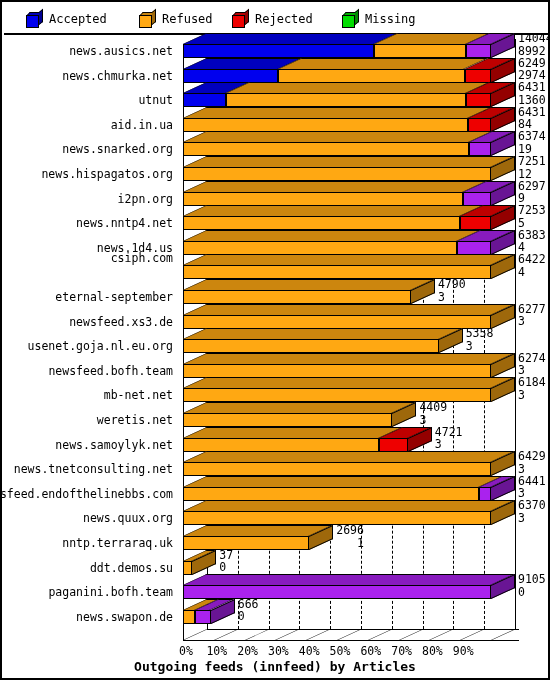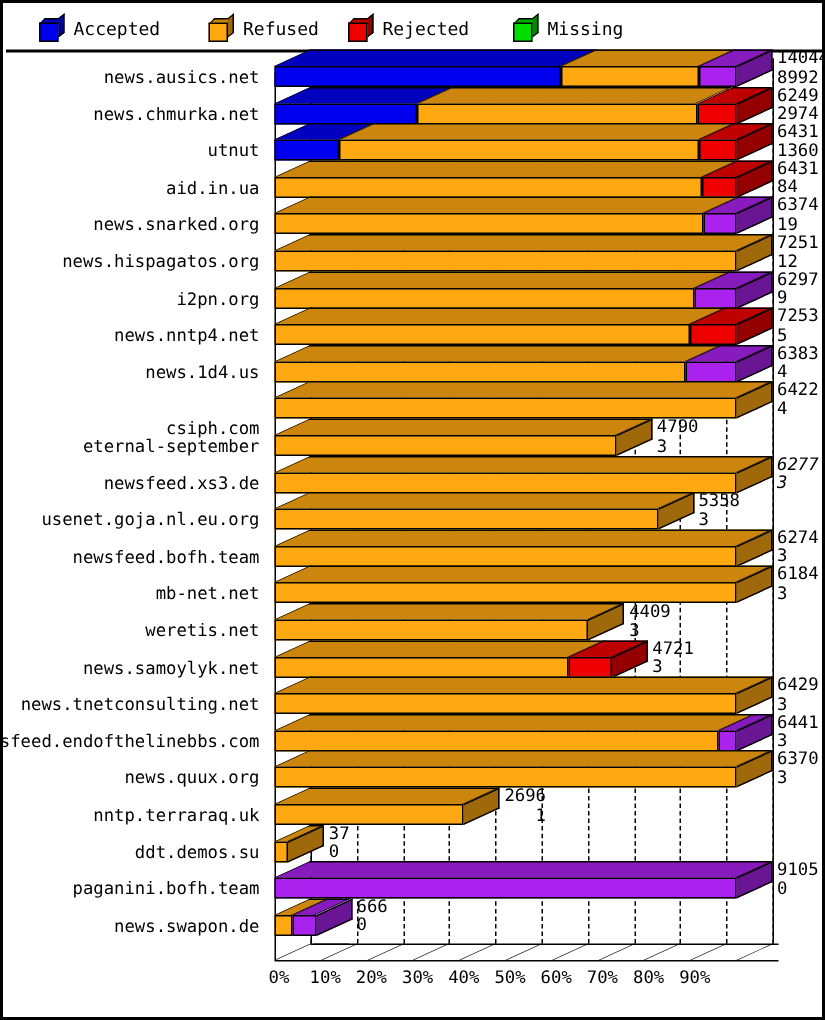--- a/index.html
+++ b/index.html
@@ -215,21 +215,21 @@
     <div id="ylabels">
         <div class="ylabel" style="top: 10px;">news.ausics.net</div>
         <div class="ylabel" style="top: 34.6px;">news.chmurka.net</div>
         <div class="ylabel" style="top: 59.2px;">utnut</div>
         <div class="ylabel" style="top: 83.8px;">aid.in.ua</div>
         <div class="ylabel" style="top: 108.4px;">news.snarked.org</div>
         <div class="ylabel" style="top: 133px;">news.hispagatos.org</div>
         <div class="ylabel" style="top: 157.6px;">i2pn.org</div>
         <div class="ylabel" style="top: 182.2px;">news.nntp4.net</div>
         <div class="ylabel" style="top: 206.8px; padding-left: 22px;">news.1d4.us</div>
-        <div class="ylabel" style="top: 244px;">csiph.com</div>
+        <div class="ylabel" style="top: 217px;">csiph.com</div>
         <div class="ylabel" style="top: 256px;">eternal-september</div>
         <div class="ylabel" style="top: 280.6px;">newsfeed.xs3.de</div>
         <div class="ylabel" style="top: 305.2px;">usenet.goja.nl.eu.org</div>
         <div class="ylabel" style="top: 329.8px;">newsfeed.bofh.team</div>
         <div class="ylabel" style="top: 354.4px;">mb-net.net</div>
         <div class="ylabel" style="top: 379px;">weretis.net</div>
         <div class="ylabel" style="top: 403.6px;">news.samoylyk.net</div>
         <div class="ylabel" style="top: 428.2px;">news.tnetconsulting.net</div>
         <div class="ylabel" style="top: 452.8px;">newsfeed.endofthelinebbs.com</div>
         <div class="ylabel" style="top: 477.4px;">news.quux.org</div>
@@ -348,21 +348,21 @@
         <div class="seg-top" style="left: 181px; top: 244px; width: 227.92px; height: 11px; background: rgb(204, 134, 14); transform: skewX(-65.3764deg);"></div>
         <div class="seg-side" style="left: 408.92px; top: 255px; width: 24px; height: 14px; background: rgb(158, 104, 11); transform: skewY(-24.6236deg);"></div>
         <div class="seg" style="left: 181px; top: 255px; width: 227.92px; height: 14px; background: rgb(255, 168, 18);"></div>
         <div class="valbox" style="left: 435.92px; top: 243px;">
           <div>4790</div>
           <div>3</div>
         </div>
         <div class="seg-top" style="left: 181px; top: 268.6px; width: 308px; height: 11px; background: rgb(204, 134, 14); transform: skewX(-65.3764deg);"></div>
         <div class="seg-side" style="left: 489px; top: 279.6px; width: 24px; height: 14px; background: rgb(158, 104, 11); transform: skewY(-24.6236deg);"></div>
         <div class="seg" style="left: 181px; top: 279.6px; width: 308px; height: 14px; background: rgb(255, 168, 18);"></div>
-        <div class="valbox" style="left: 516px; top: 267.6px; font-style: italic;">
+        <div class="valbox" style="left: 516px; top: 267.6px;">
           <div>6277</div>
           <div>3</div>
         </div>
         <div class="seg-top" style="left: 181px; top: 293.2px; width: 255.64px; height: 11px; background: rgb(204, 134, 14); transform: skewX(-65.3764deg);"></div>
         <div class="seg-side" style="left: 436.64px; top: 304.2px; width: 24px; height: 14px; background: rgb(158, 104, 11); transform: skewY(-24.6236deg);"></div>
         <div class="seg" style="left: 181px; top: 304.2px; width: 255.64px; height: 14px; background: rgb(255, 168, 18);"></div>
         <div class="valbox" style="left: 463.64px; top: 292.2px;">
           <div>5358</div>
           <div>3</div>
         </div>
@@ -470,13 +470,14 @@
         <div class="xtick-label" style="left: 382.6px; top: 609.4px; width: 34px; text-align: center;">70%</div>
         <div style="position: absolute; left: 427.4px; top: 594.4px; width: 24px; height: 11px; border-left: 1px solid rgb(0, 0, 0); transform-origin: left bottom; transform: skewX(-65.3764deg);"></div>
         <div class="xtick-label" style="left: 413.4px; top: 609.4px; width: 34px; text-align: center;">80%</div>
         <div style="position: absolute; left: 458.2px; top: 594.4px; width: 24px; height: 11px; border-left: 1px solid rgb(0, 0, 0); transform-origin: left bottom; transform: skewX(-65.3764deg);"></div>
         <div class="xtick-label" style="left: 444.2px; top: 609.4px; width: 34px; text-align: center;">90%</div>
         <div style="position: absolute; left: 489px; top: 594.4px; width: 24px; height: 11px; border-left: 1px solid rgb(0, 0, 0); transform-origin: left bottom; transform: skewX(-65.3764deg);"></div>
         <div class="xtick-label" style="left: 475px; top: 644px; width: 34px; text-align: center;">100%</div>
       </div>
   </div>
 
+  <div id="xaxis-title" style="top: 657.4px;">Outgoing feeds (innfeed) by Articles</div>
 </div>
 
 </body></html>

